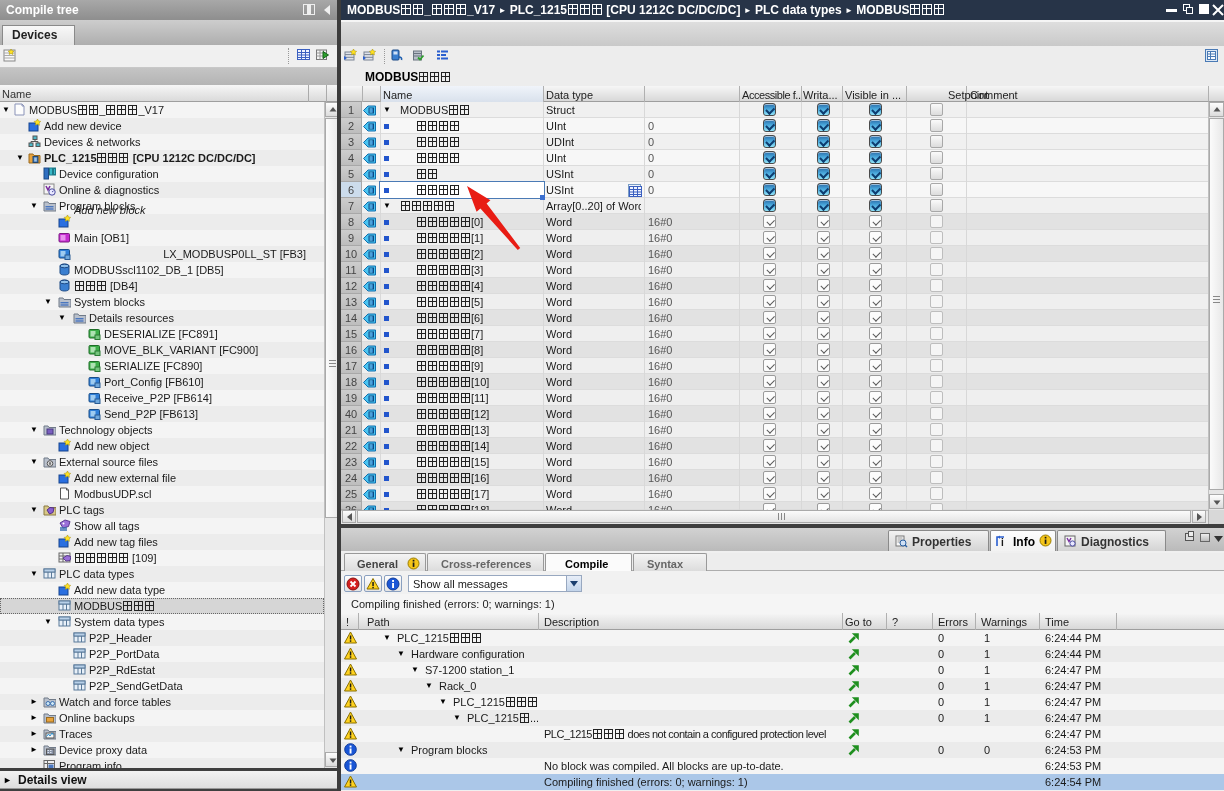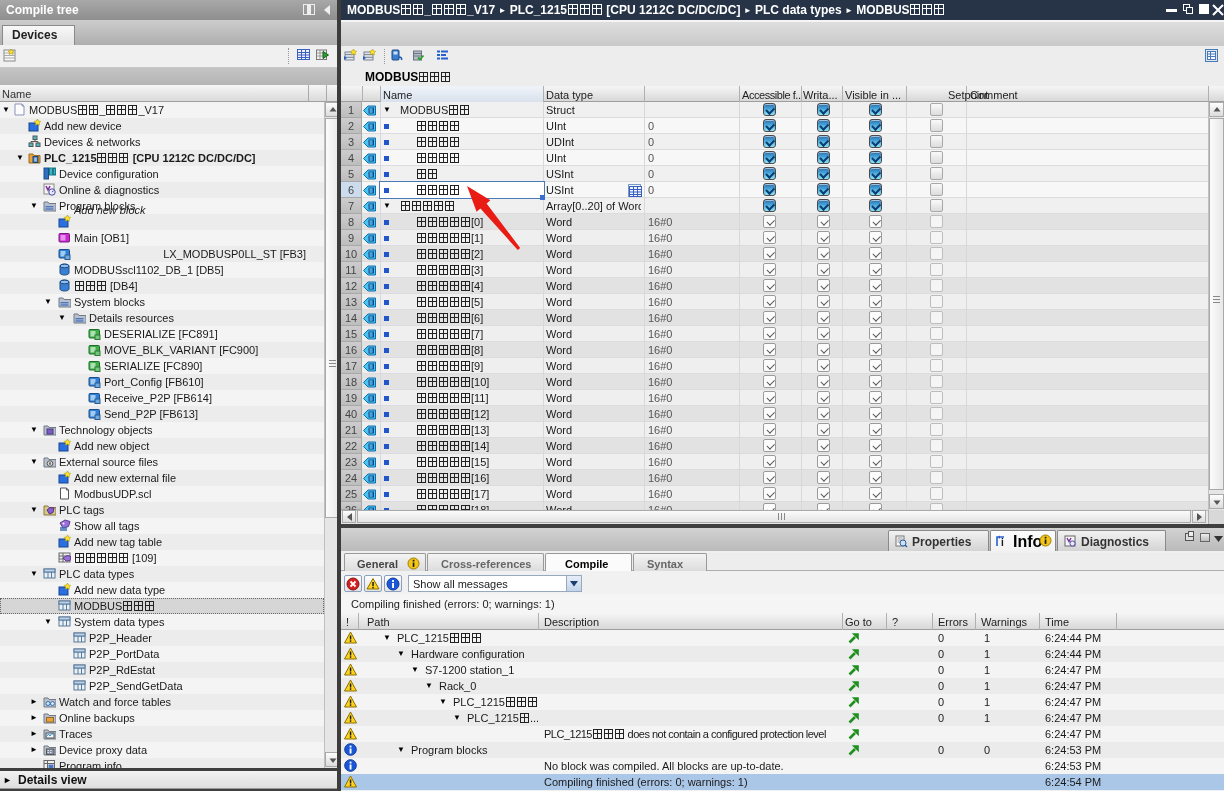--- a/index.html
+++ b/index.html
@@ -303,21 +303,21 @@
       </svg>
     </span>
 <div class="ab" style="left:74px;top:518px;width:250px;height:16px;overflow:hidden;">Show all tags</div>
 <div class="ab" style="left:0px;top:534px;width:324px;height:16px;background:#ececec;"></div>
 <span class="ab" style="left:58px;top:535px;width:13px;height:13px">
       <svg width="13" height="13" viewBox="0 0 13 13" style="position:absolute;left:0;top:0">
         <rect x="1" y="4" width="9" height="8" fill="#2a6fe0" stroke="#17448d"></rect>
         <path d="M9.5 0l1 2 2.2.4-1.6 1.6.3 2.3-2-1.1-2 1.1.3-2.3L6.1 2.4 8.4 2z" fill="#ffe224" stroke="#a08a00" stroke-width=".5"></path>
       </svg>
     </span>
-<div class="ab" style="left:74px;top:534px;width:250px;height:16px;overflow:hidden;">Add new tag table</div>
+<div class="ab" style="left:74px;top:534px;width:250px;height:16px;overflow:hidden;">Add new tag files</div>
 <div class="ab" style="left:0px;top:550px;width:324px;height:16px;background:#f4f4f4;"></div>
 <span class="ab" style="left:58px;top:551px;width:13px;height:13px">
       <svg width="13" height="13" viewBox="0 0 13 13" style="position:absolute;left:0;top:0">
         <rect x="1" y="2" width="11" height="9" fill="#f0f0f0" stroke="#666"></rect>
         <path d="M1 5h11M1 8h11M5 2v9" stroke="#666"></path>
         <path d="M2 3l4-2.5 4 1-1 4L5 6z" fill="#9a6fd8" stroke="#5a3a90" transform="translate(3,4)"></path>
       </svg>
     </span>
 <div class="ab" style="left:74px;top:550px;width:250px;height:16px;overflow:hidden;"><i class="cj"></i><i class="cj"></i><i class="cj"></i><i class="cj"></i><i class="cj"></i> [109]</div>
 <div class="ab" style="left:0px;top:566px;width:324px;height:16px;background:#ececec;"></div>
@@ -1257,21 +1257,21 @@
 <div class="ab" style="left:990px;top:530px;width:66px;height:21px;background:linear-gradient(#fdfdfd,#f2f2f2);border:1px solid #8a8a8a;border-bottom:none;border-radius:2px 2px 0 0;">
       <span class="ab" style="left:5px;top:4px;width:13px;height:13px">
         <svg width="13" height="13" viewBox="0 0 13 13" style="position:absolute;left:0;top:0">
           <path d="M1 11V2h7" fill="none" stroke="#2a5fd0" stroke-width="1.6"></path>
           <path d="M4 5l4 4M8 5L4 9" stroke="#1a1a1a" stroke-width="0"></path>
           <path d="M8.5 4v6M6 7h5" stroke="#1a1a1a" stroke-width="0"></path>
           <text x="5" y="11" font-size="10" font-weight="bold" fill="#1a1a1a" font-family="Liberation Sans">i</text>
           <path d="M2 2l2-1.5V4z" fill="#2a5fd0"></path>
         </svg>
       </span>
-      <span class="ab" style="left:22px;top:3px;font-weight:bold;font-size:16px;color:#000">Info</span>
+      <span class="ab" style="left:22px;top:3px;font-weight:bold;font-size:12px;color:#000">Info</span>
       <span class="ab" style="left:48px;top:3px;width:13px;height:13px">
         <svg width="13" height="13" viewBox="0 0 13 13" style="position:absolute;left:0;top:0">
           <circle cx="6.5" cy="6.5" r="5.5" fill="#f5c518" stroke="#9a7d00"></circle>
           <rect x="5.7" y="5.5" width="1.7" height="4.4" fill="#1a1a1a"></rect>
           <rect x="5.7" y="2.8" width="1.7" height="1.7" fill="#1a1a1a"></rect>
         </svg>
       </span>
     </div>
 <div class="ab" style="left:1057px;top:530px;width:109px;height:21px;background:linear-gradient(#f2f2f2,#d4d4d4);border:1px solid #8a8a8a;border-bottom:none;border-radius:2px 2px 0 0;">
       <span class="ab" style="left:6px;top:4px;width:13px;height:13px">

